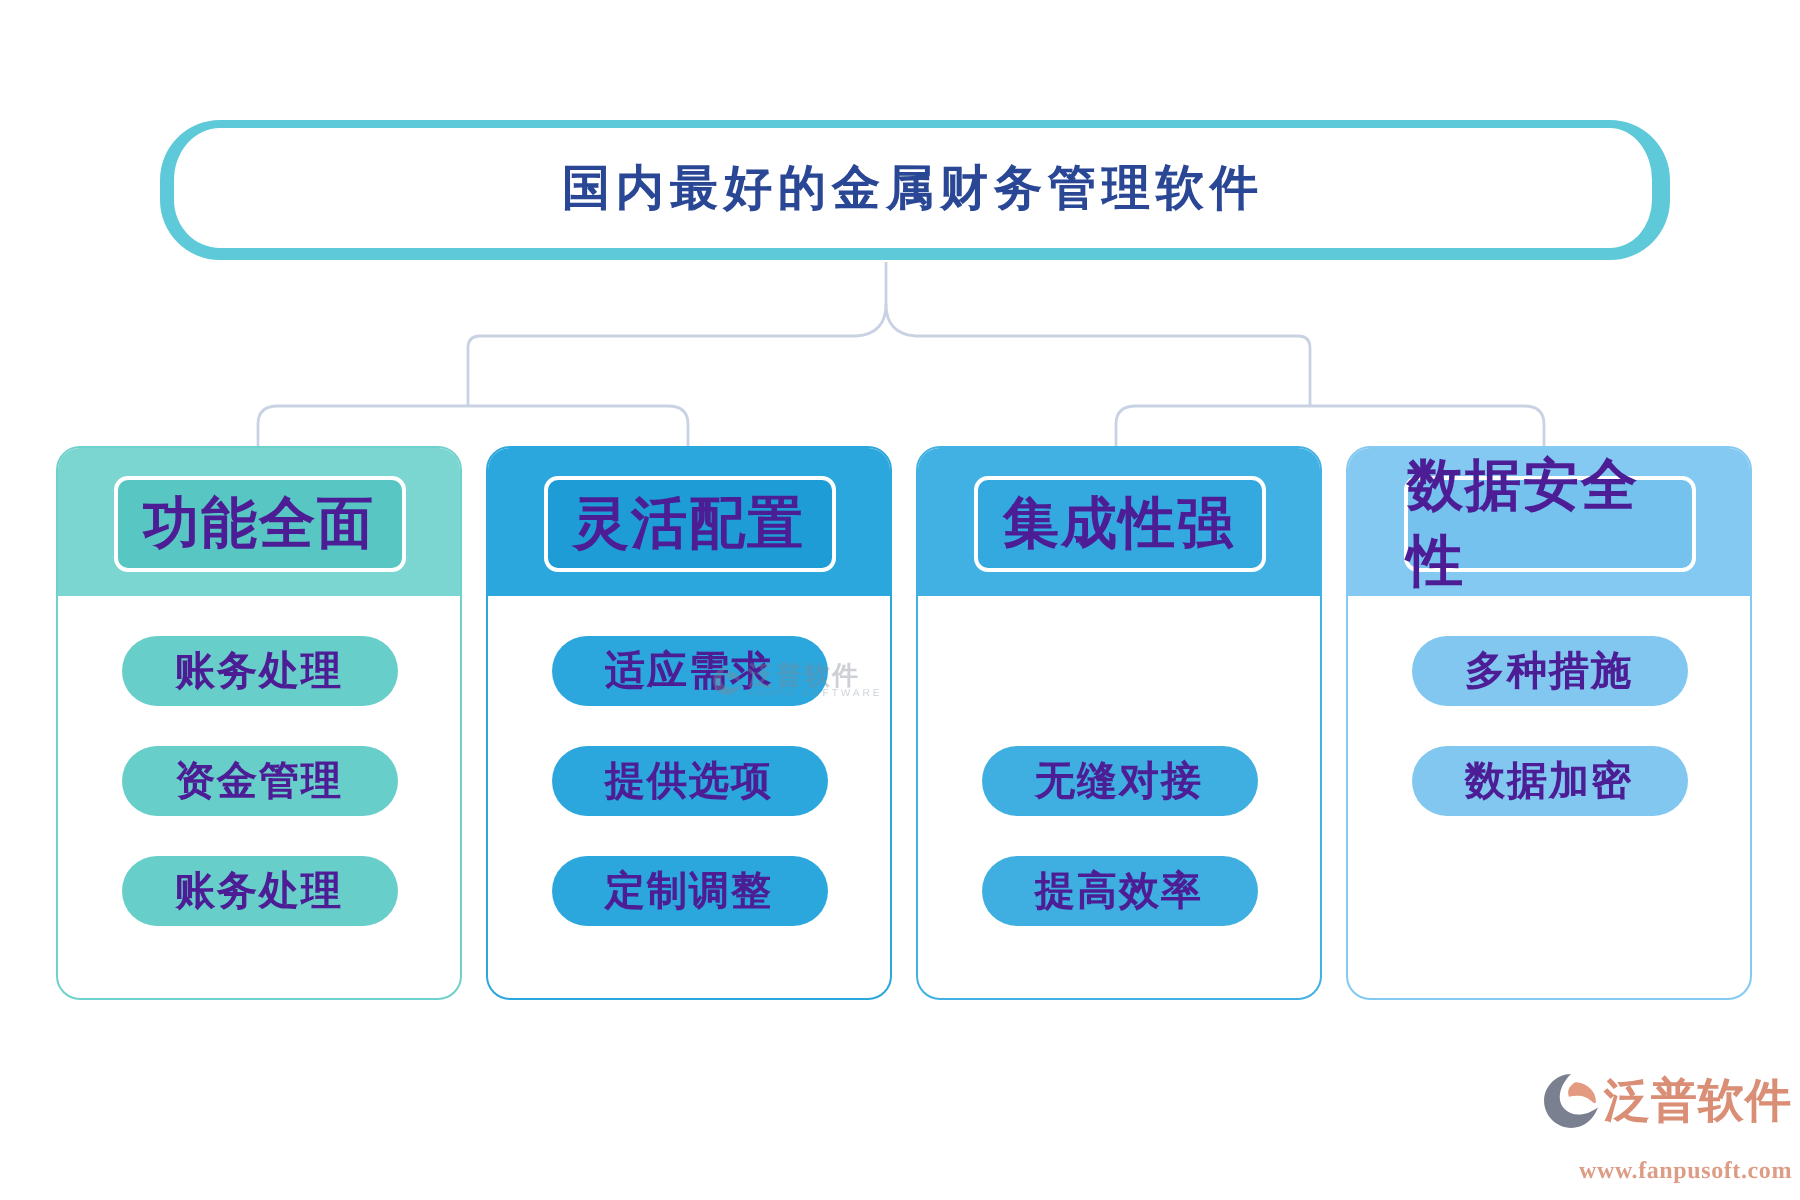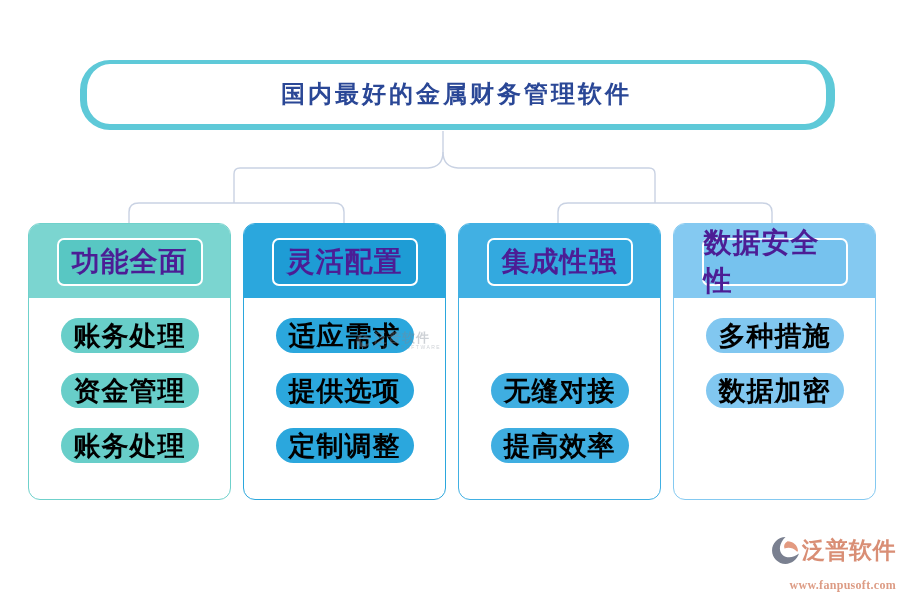--- a/index.html
+++ b/index.html
@@ -40,21 +40,21 @@
     background:var(--header,#89c);border:2.5px solid #fff;border-radius:7px;
     display:flex;align-items:center;justify-content:center;
   }
   .header-box span{font-size:28px;font-weight:bold;color:#4c1d95;letter-spacing:1px;}
   .pill{
     position:absolute;left:50%;transform:translateX(-50%);
     width:138px;height:35px;border-radius:17.5px;
     background:var(--pill,#9ad);
     display:flex;align-items:center;justify-content:center;
   }
-  .pill span{font-size:27px;font-weight:bold;color:#000000;letter-spacing:1px;}
+  .pill span{font-size:20px;font-weight:bold;color:#4c1d95;letter-spacing:1px;}
   .pill-0{top:94px;} .pill-1{top:149px;} .pill-2{top:204px;}
   
   .watermark{
     position:absolute;left:356px;top:331px;z-index:5;opacity:0.38;
     display:flex;align-items:center;gap:3px;color:#7E8794;
   }
   .watermark .wm-text{display:flex;flex-direction:column;line-height:1;}
   .watermark .wm-brand{font-size:13px;font-weight:bold;letter-spacing:1px;}
   .watermark .wm-sub{font-size:5px;letter-spacing:1.5px;margin-top:1px;
     font-family:"Liberation Sans","DejaVu Sans",sans-serif;}

